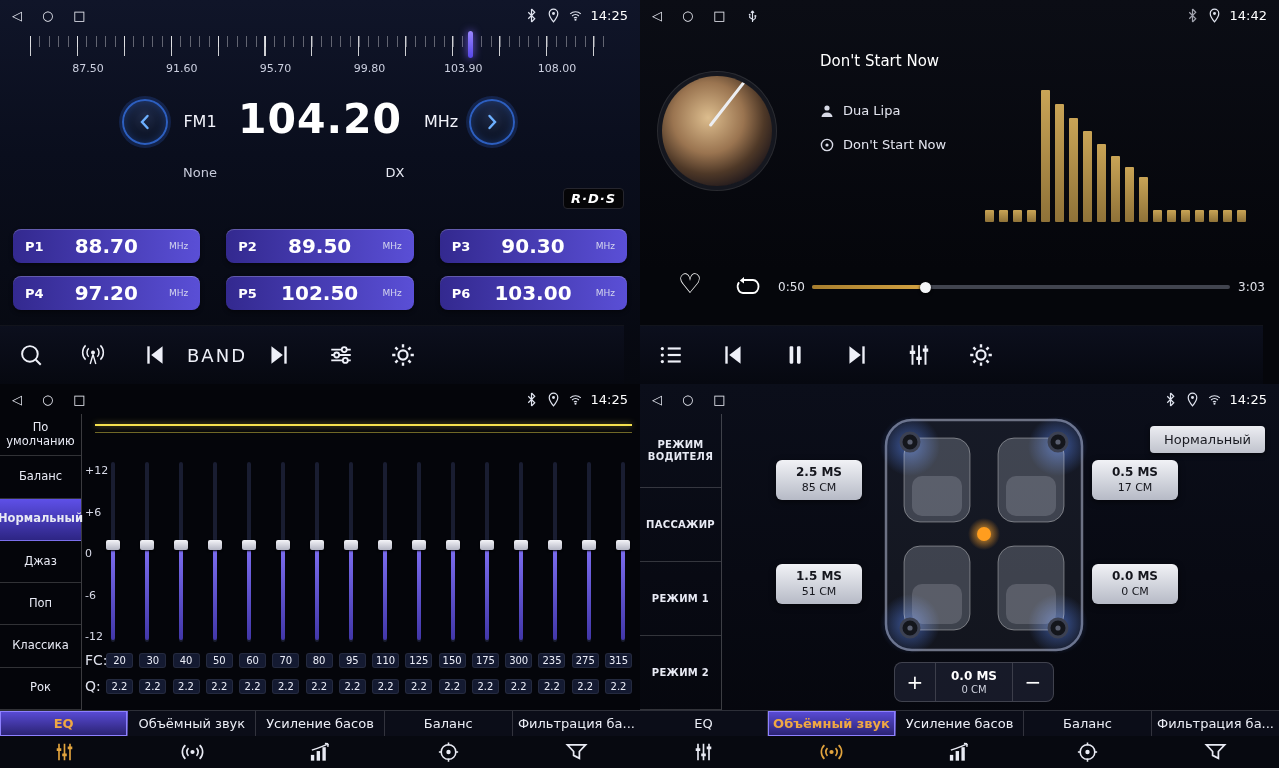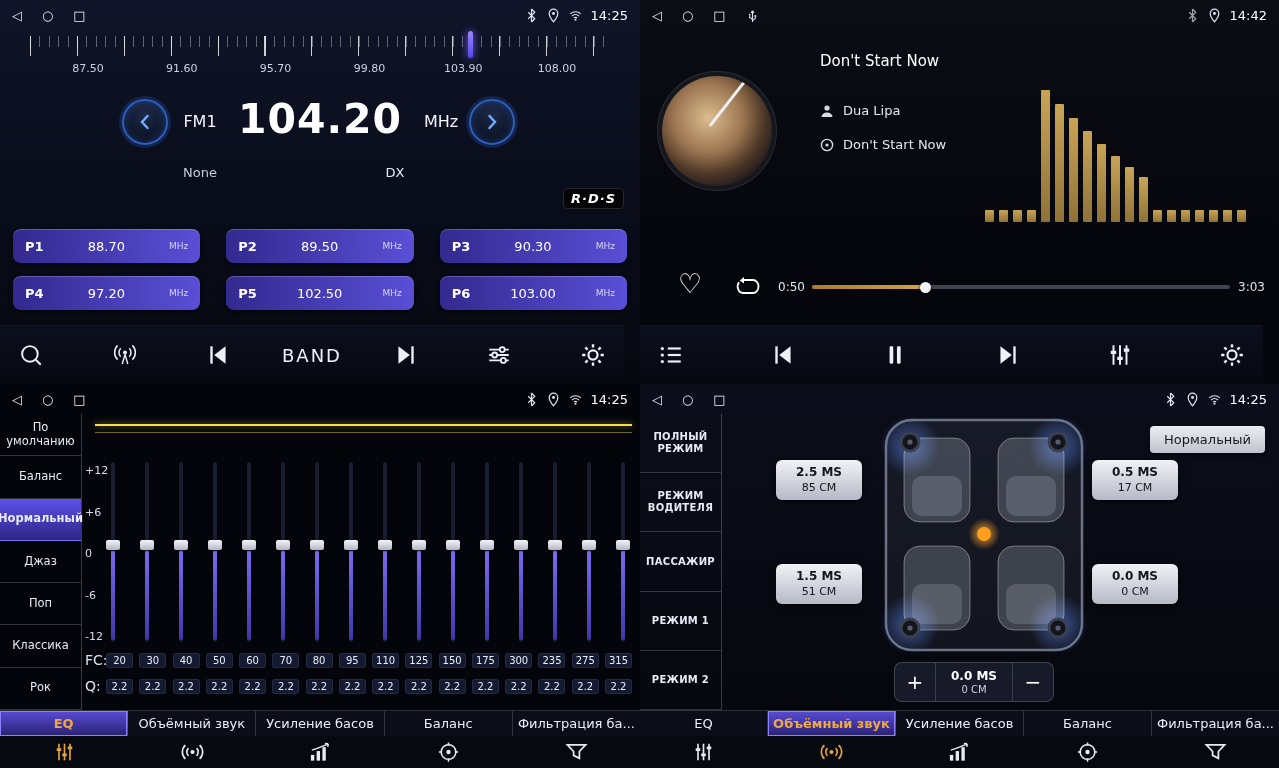--- a/index.html
+++ b/index.html
@@ -13,21 +13,21 @@
 
   
   .statusbar{position:absolute;top:0;left:0;right:0;height:30px;display:flex;align-items:center;padding:0 12px;z-index:6;color:#e6e9f2}
   .sb-left{display:flex;gap:20px;align-items:center}
   .navglyph{font-size:13px;color:#eceef6;cursor:pointer}
   .sb-right{margin-left:auto;display:flex;gap:9px;align-items:center}
   .sb-time{font-size:13px;color:#fff}
   .sbicon{width:13px;height:15px;display:block;color:#dfe3ee}
 
   
-  .toolbar{position:absolute;left:0;right:16px;bottom:0;height:59px;background:linear-gradient(180deg,#0c0f1d,#060810);border-top:1px solid rgba(255,255,255,.05);display:flex;align-items:center;justify-content:space-between}
+  .toolbar{position:absolute;left:0;right:16px;bottom:0;height:59px;background:linear-gradient(180deg,#0c0f1d,#060810);border-top:1px solid rgba(255,255,255,.05);display:flex;align-items:center;justify-content:flex-start}
   .tb-item{width:62px;height:46px;display:flex;align-items:center;justify-content:center;cursor:pointer;color:#eef0f8}
   .tbicon{width:26px;height:26px;display:block}
   .band-text{font-size:18px;letter-spacing:2px;font-weight:500}
 
   
   .ruler{position:absolute;left:30px;right:30px;top:36px;height:20px;
     background:
       repeating-linear-gradient(90deg, rgba(255,255,255,.8) 0 1px, transparent 1px 46.9px),
       repeating-linear-gradient(90deg, rgba(255,255,255,.35) 0 1px, transparent 1px 9.4px);
     background-size:100% 100%,100% 55%;background-repeat:no-repeat}
@@ -40,21 +40,21 @@
   .chev{width:16px;height:18px;color:#6db0ff}
   .band-label{position:absolute;left:172px;top:112px;width:56px;text-align:center;font-size:16px;color:#f2f3fa}
   .freq-main{position:absolute;left:235px;top:95px;width:170px;text-align:center;font-size:41px;font-weight:bold;letter-spacing:1px}
   .unit-label{position:absolute;left:424px;top:112px;font-size:16px;color:#f2f3fa}
   .stereo-label{position:absolute;left:170px;top:165px;width:60px;text-align:center;font-size:13px;color:#c7cada}
   .dx-label{position:absolute;left:375px;top:165px;width:40px;text-align:center;font-size:13px;color:#e8eaf4}
   .rds-badge{position:absolute;right:16px;top:188px;font-size:13px;font-weight:bold;font-style:italic;letter-spacing:1px;background:#050507;border:1px solid #26262e;border-radius:4px;padding:2px 7px;color:#fff}
   .presets{position:absolute;left:13px;right:13px;top:229px;display:grid;grid-template-columns:1fr 1fr 1fr;gap:13px 26px}
   .preset{height:34px;border-radius:8px;display:flex;align-items:center;padding:0 12px;gap:6px;cursor:pointer;background:linear-gradient(90deg,#33298f,#5a4fd6);box-shadow:inset 0 1px 0 rgba(255,255,255,.22), 0 2px 4px rgba(0,0,0,.45)}
   .p-label{font-size:13px;font-weight:bold}
-  .p-value{flex:1;text-align:center;font-size:13px;font-weight:normal}
+  .p-value{flex:1;text-align:center;font-size:20px;font-weight:bold}
   .p-unit{font-size:9px;color:#d4d6ee}
 
   
   .album-art{position:absolute;left:22px;top:76px;width:110px;height:110px;border-radius:50%;cursor:pointer;background:radial-gradient(circle at 42% 38%,#dcbd8e,#9a7450 38%,#4e3827 60%,#17121a 82%);box-shadow:0 0 0 4px #15171f,0 0 0 5px rgba(255,255,255,.14);overflow:hidden}
   .mic-line{position:absolute;left:60%;top:-6%;width:3px;height:58%;background:#eceef2;transform:rotate(38deg);border-radius:2px}
   .track-title{position:absolute;left:180px;top:52px;font-size:15px;color:#fff}
   .meta-row{position:absolute;left:180px;display:flex;align-items:center;gap:9px;font-size:13px;color:#e3e5ef}
   .meta-artist{top:103px}.meta-album{top:137px}
   .meta-icon{width:14px;height:14px;display:block;color:#d8dae6}
   .spectrum{position:absolute;right:28px;top:86px;width:266px;height:136px;display:flex;align-items:flex-end;gap:5px}
@@ -598,21 +598,20 @@
         </svg>
       <svg class="sbicon" viewBox="0 0 16 14">
           <path d="M1.5 5 a9.5 9.5 0 0 1 13 0 M3.8 7.6 a6 6 0 0 1 8.4 0 M6.1 10.2 a2.8 2.8 0 0 1 3.8 0" fill="none" stroke="currentColor" stroke-width="1.4"></path>
           <circle cx="8" cy="12.2" r="1.3" fill="currentColor"></circle>
         </svg>
       <span class="sb-time">14:25</span>
     </div>
   </header>
 
   <aside class="side side-mode">
-    <div class="side-item">ПОЛНЫЙ РЕЖИМ</div>
     <div class="side-item">РЕЖИМ ВОДИТЕЛЯ</div>
     <div class="side-item">ПАССАЖИР</div>
     <div class="side-item">РЕЖИМ 1</div>
     <div class="side-item">РЕЖИМ 2</div>
   </aside>
 
   <div class="profile-btn">Нормальный</div>
 
   <div class="car-wrap">
     <svg width="216" height="242" viewBox="0 0 216 242">

